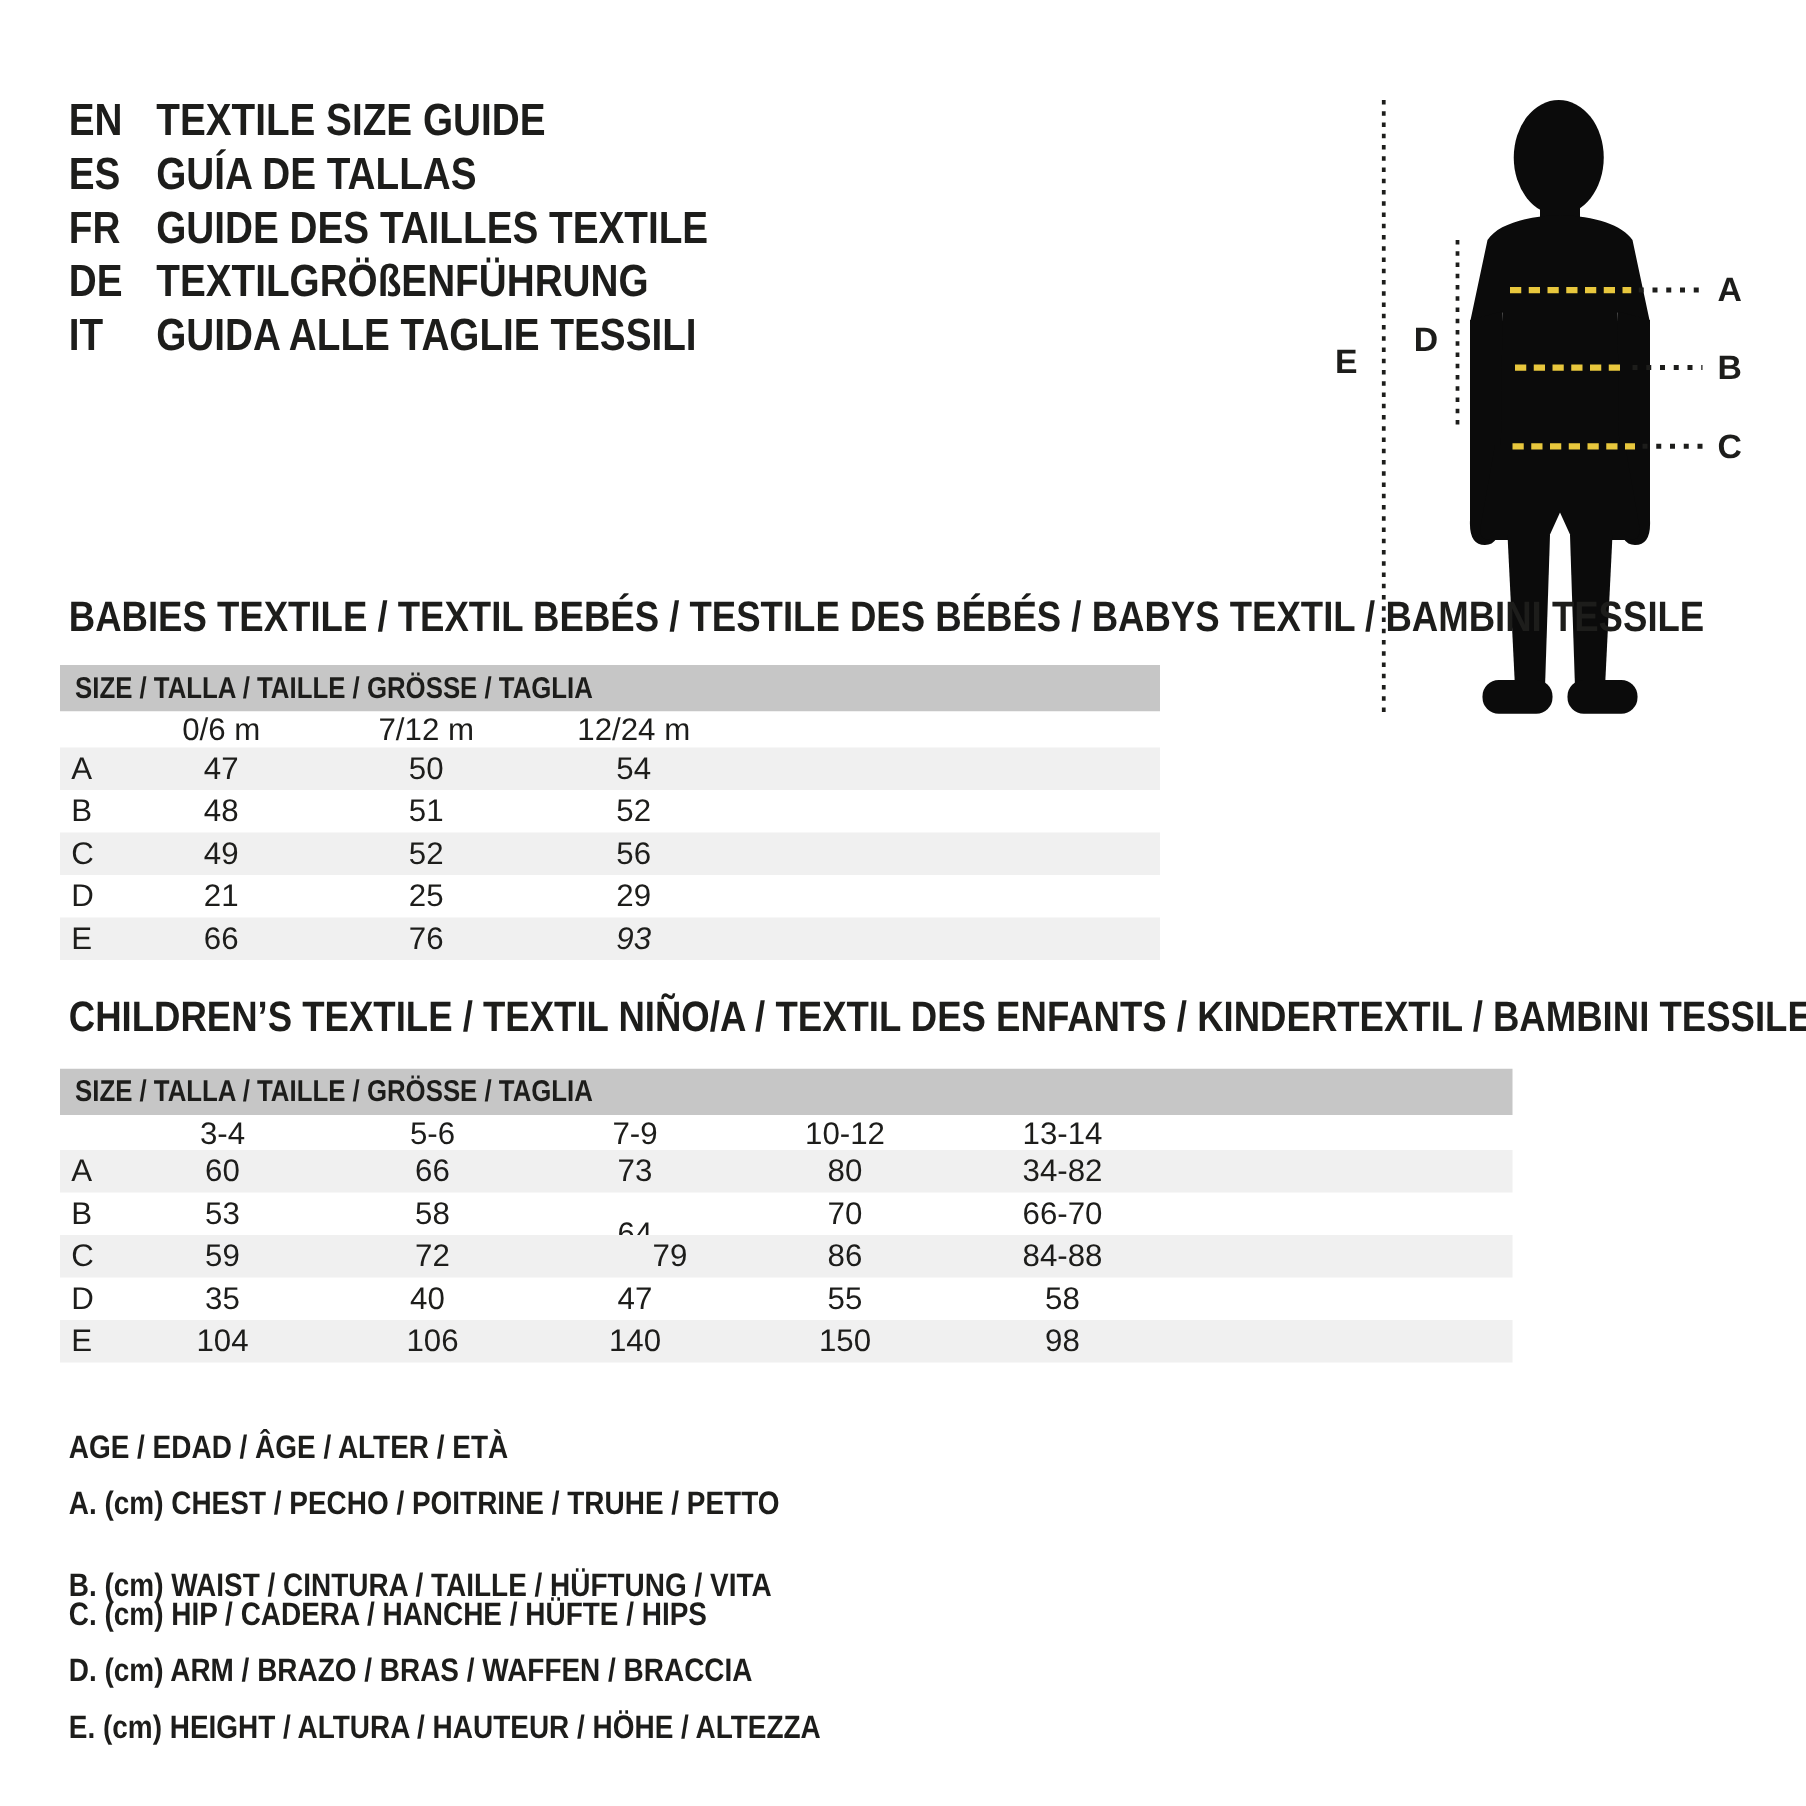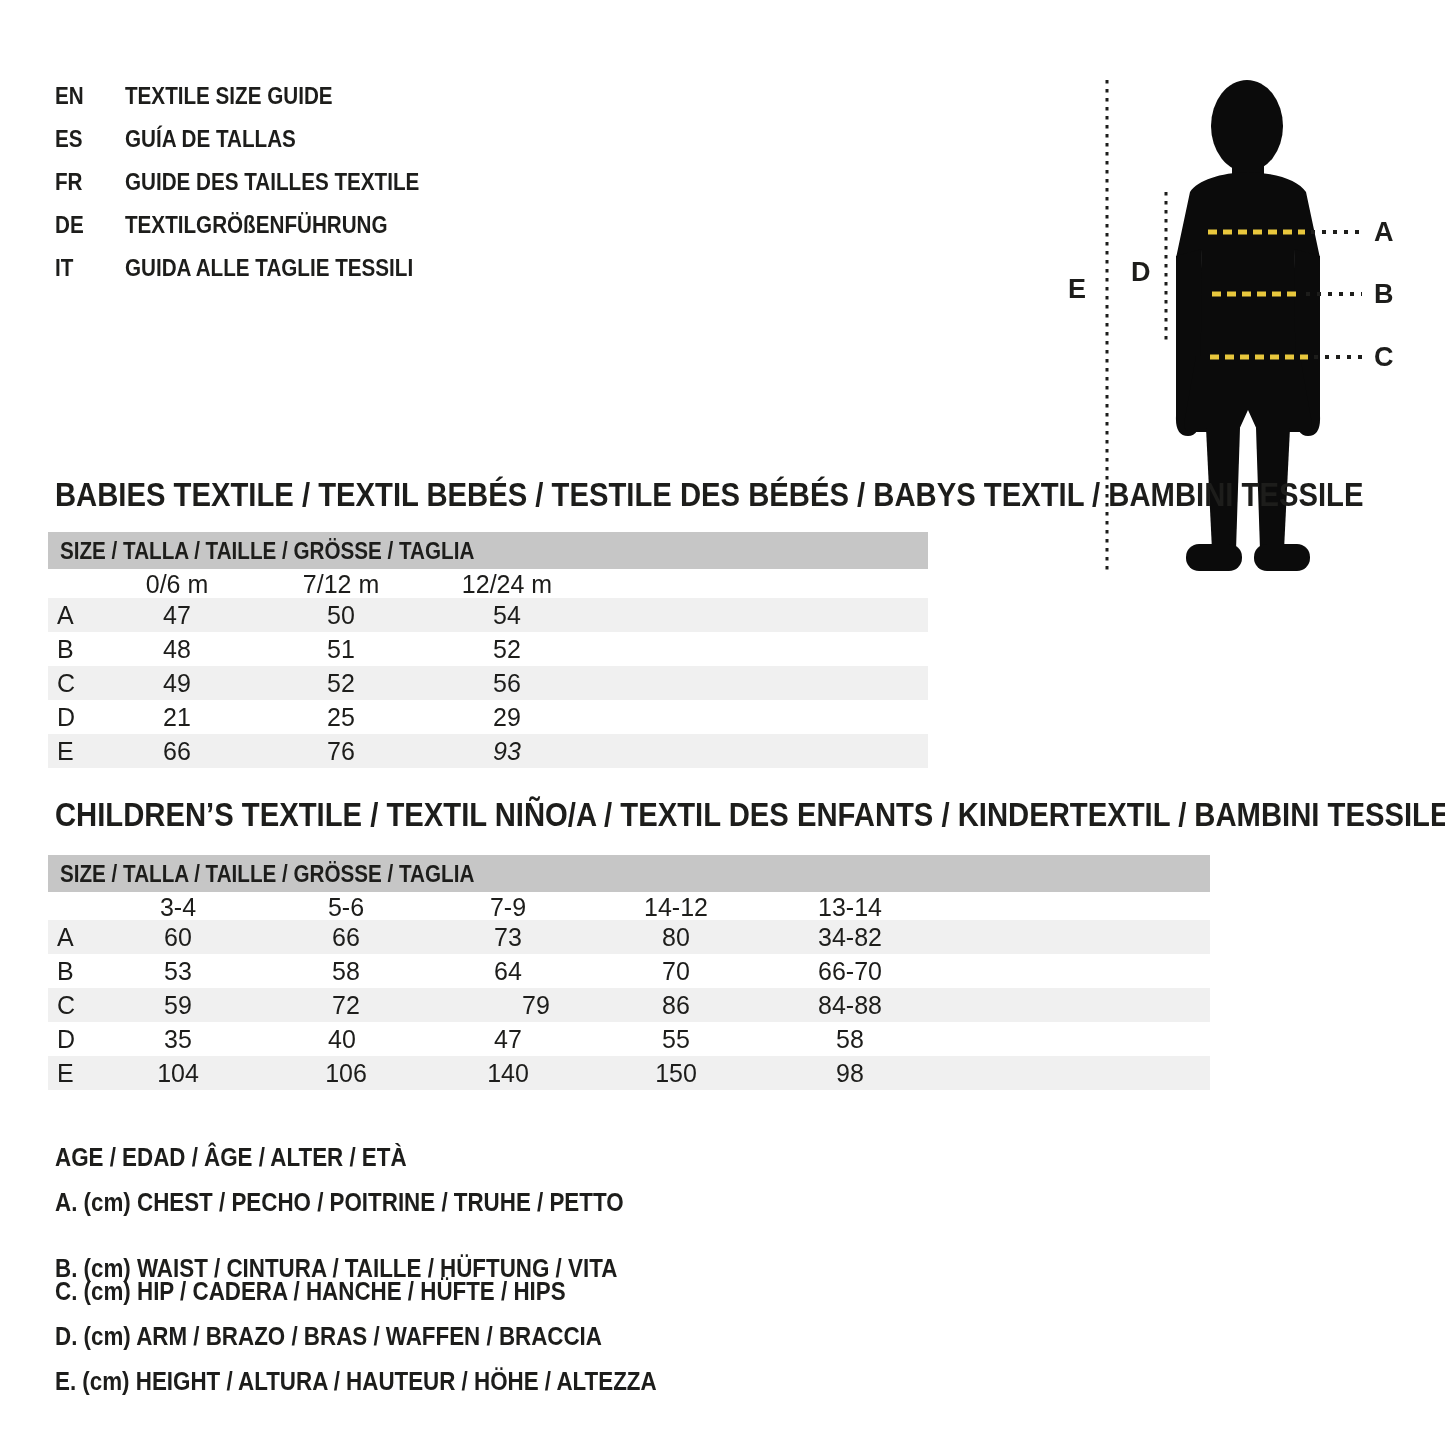--- a/index.html
+++ b/index.html
@@ -4,21 +4,21 @@
 <style>
   html,body{margin:0;padding:0;background:#ffffff;}
   .canvas{
     position:relative;width:1445px;height:1445px;background:#ffffff;
     font-family:"Liberation Sans",sans-serif;color:#1d1d1b;overflow:hidden;
   }
   .cond{display:inline-block;transform:scaleX(0.86);transform-origin:0 50%;white-space:nowrap;}
   .abs{position:absolute;}
 
   
-  .lang-row{position:absolute;left:0;width:700px;height:36px;line-height:36px;font-weight:700;font-size:24px;}
+  .lang-row{position:absolute;left:0;width:700px;height:36px;line-height:36px;font-weight:700;font-size:36px;}
   .lang-code{position:absolute;left:55px;top:0;}
   .lang-label{position:absolute;left:125px;top:0;}
 
   
   .section-title{position:absolute;left:55px;height:32px;line-height:32px;font-size:34px;font-weight:700;}
 
   
   .size-table{position:absolute;}
   .size-bar{position:absolute;left:0;top:0;width:100%;height:37px;background:#c6c6c6;
     line-height:37px;font-size:24px;font-weight:700;}
@@ -146,36 +146,36 @@
   </div>
 
   <div class="size-table" style="left:48px;top:855px;width:1162px;height:235px;">
     <div class="size-bar">
       <span class="cond">SIZE / TALLA / TAILLE / GRÖSSE / TAGLIA</span>
     </div>
     <div class="col-header-row" style="top:37px;">
       <span class="cell" style="left:130px;">3-4</span>
       <span class="cell" style="left:298px;">5-6</span>
       <span class="cell" style="left:460px;">7-9</span>
-      <span class="cell" style="left:628px;">14-12</span>
+      <span class="cell" style="left:628px;">10-12</span>
       <span class="cell" style="left:802px;">13-14</span>
     </div>
     <div class="t-row alt" style="top:65px;">
       <span class="row-label">A</span>
       <span class="cell" style="left:130px;">60</span>
       <span class="cell" style="left:298px;">66</span>
       <span class="cell" style="left:460px;">73</span>
       <span class="cell" style="left:628px;">80</span>
       <span class="cell" style="left:802px;">34-82</span>
     </div>
     <div class="t-row" style="top:99px;">
       <span class="row-label">B</span>
       <span class="cell" style="left:130px;">53</span>
       <span class="cell" style="left:298px;">58</span>
-      <span class="cell" style="left:460px;">64</span>
+      <span class="cell" style="left:460px;margin-top:16px;">64</span>
       <span class="cell" style="left:628px;">70</span>
       <span class="cell" style="left:802px;">66-70</span>
     </div>
     <div class="t-row alt" style="top:133px;">
       <span class="row-label">C</span>
       <span class="cell" style="left:130px;">59</span>
       <span class="cell" style="left:298px;">72</span>
       <span class="cell" style="left:488px;">79</span>
       <span class="cell" style="left:628px;">86</span>
       <span class="cell" style="left:802px;">84-88</span>

